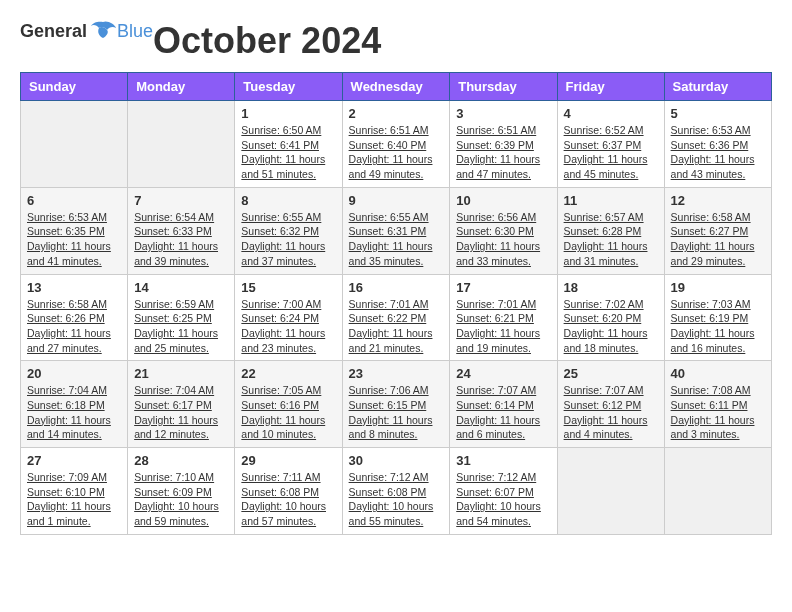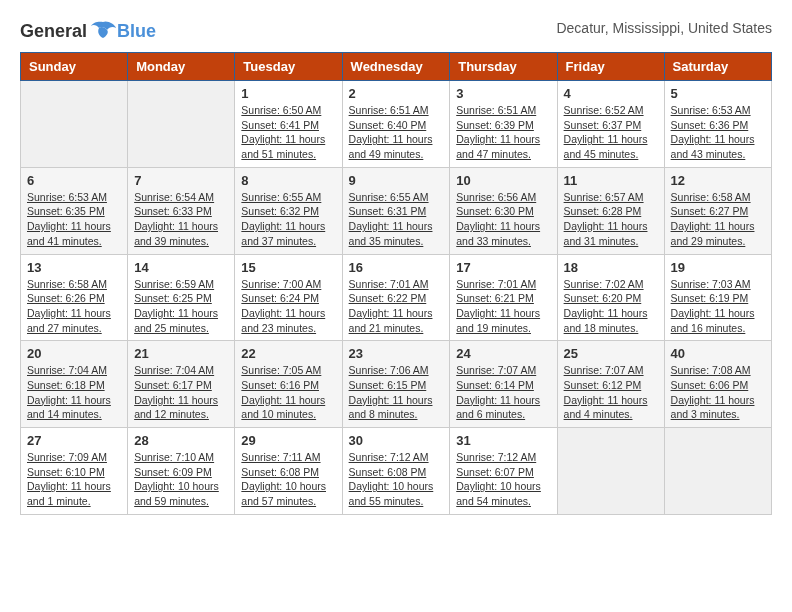--- a/index.html
+++ b/index.html
@@ -5,41 +5,41 @@
     * { box-sizing: border-box; margin: 0; padding: 0; }
     body {
       font-family: Arial, sans-serif;
       background: #fff;
       width: 792px;
       min-height: 612px;
       padding: 20px;
     }
     .header {
       display: flex;
-      justify-content: space-between;
+      justify-content: flex-start;
       align-items: flex-start;
       margin-bottom: 10px;
     }
     .logo {
       display: flex;
       flex-direction: column;
       align-items: flex-start;
     }
     .logo-text {
       display: flex;
       align-items: center;
     }
     .logo-general {
       font-size: 18px;
       font-weight: bold;
       color: #333;
     }
     .logo-blue {
       font-size: 18px;
-      font-weight: bold;
+      font-weight: normal;
       color: #4a90d9;
     }
     .logo-bird {
       width: 28px;
       height: 22px;
       margin-left: 2px;
     }
     .title-block {
       text-align: right;
     }
@@ -50,21 +50,21 @@
     }
     .location {
       font-size: 14px;
       color: #555;
     }
     table {
       width: 100%;
       border-collapse: collapse;
     }
     thead th {
-      background-color: #c2410c;
+      background-color: #8b5cf6;
       color: white;
       font-size: 13px;
       font-weight: bold;
       padding: 6px 8px;
       text-align: left;
       border: 1px solid #2d6099;
     }
     tbody td {
       border: 1px solid #ccc;
       vertical-align: top;
@@ -105,21 +105,21 @@
     <div class="logo-text">
       <span class="logo-general">General</span>
       <svg class="logo-bird" viewBox="0 0 28 22" xmlns="http://www.w3.org/2000/svg">
         <path d="M14 2 C18 0, 26 4, 27 8 C24 6, 20 7, 18 10 C16 7, 12 6, 10 8 C8 5, 4 4, 2 6 C4 2, 10 1, 14 2Z" fill="#4a90d9"></path>
         <path d="M10 8 C8 12, 10 16, 14 18 C18 16, 20 12, 18 10 C16 7, 12 6, 10 8Z" fill="#4a90d9"></path>
       </svg>
       <span class="logo-blue">Blue</span>
     </div>
   </div>
   <div class="title-block">
-    <div class="location">Decatur, Mississippi, United States</div>
+    <div class="month-title">October 2024</div>
   </div>
 </div>
 
 <table>
   <thead>
     <tr>
     <th>Sunday</th>
         <th>Monday</th>
         <th>Tuesday</th>
         <th>Wednesday</th>
@@ -284,21 +284,21 @@
         </td>
         <td>
           <span class="day-num">25</span>
           <div class="day-info">Sunrise: 7:07 AM
 Sunset: 6:12 PM
 Daylight: 11 hours and 4 minutes.</div>
         </td>
         <td>
           <span class="day-num">40</span>
           <div class="day-info">Sunrise: 7:08 AM
-Sunset: 6:06 PM
+Sunset: 6:11 PM
 Daylight: 11 hours and 3 minutes.</div>
         </td>
       </tr>
       <tr>
         <td>
           <span class="day-num">27</span>
           <div class="day-info">Sunrise: 7:09 AM
 Sunset: 6:10 PM
 Daylight: 11 hours and 1 minute.</div>
         </td>

